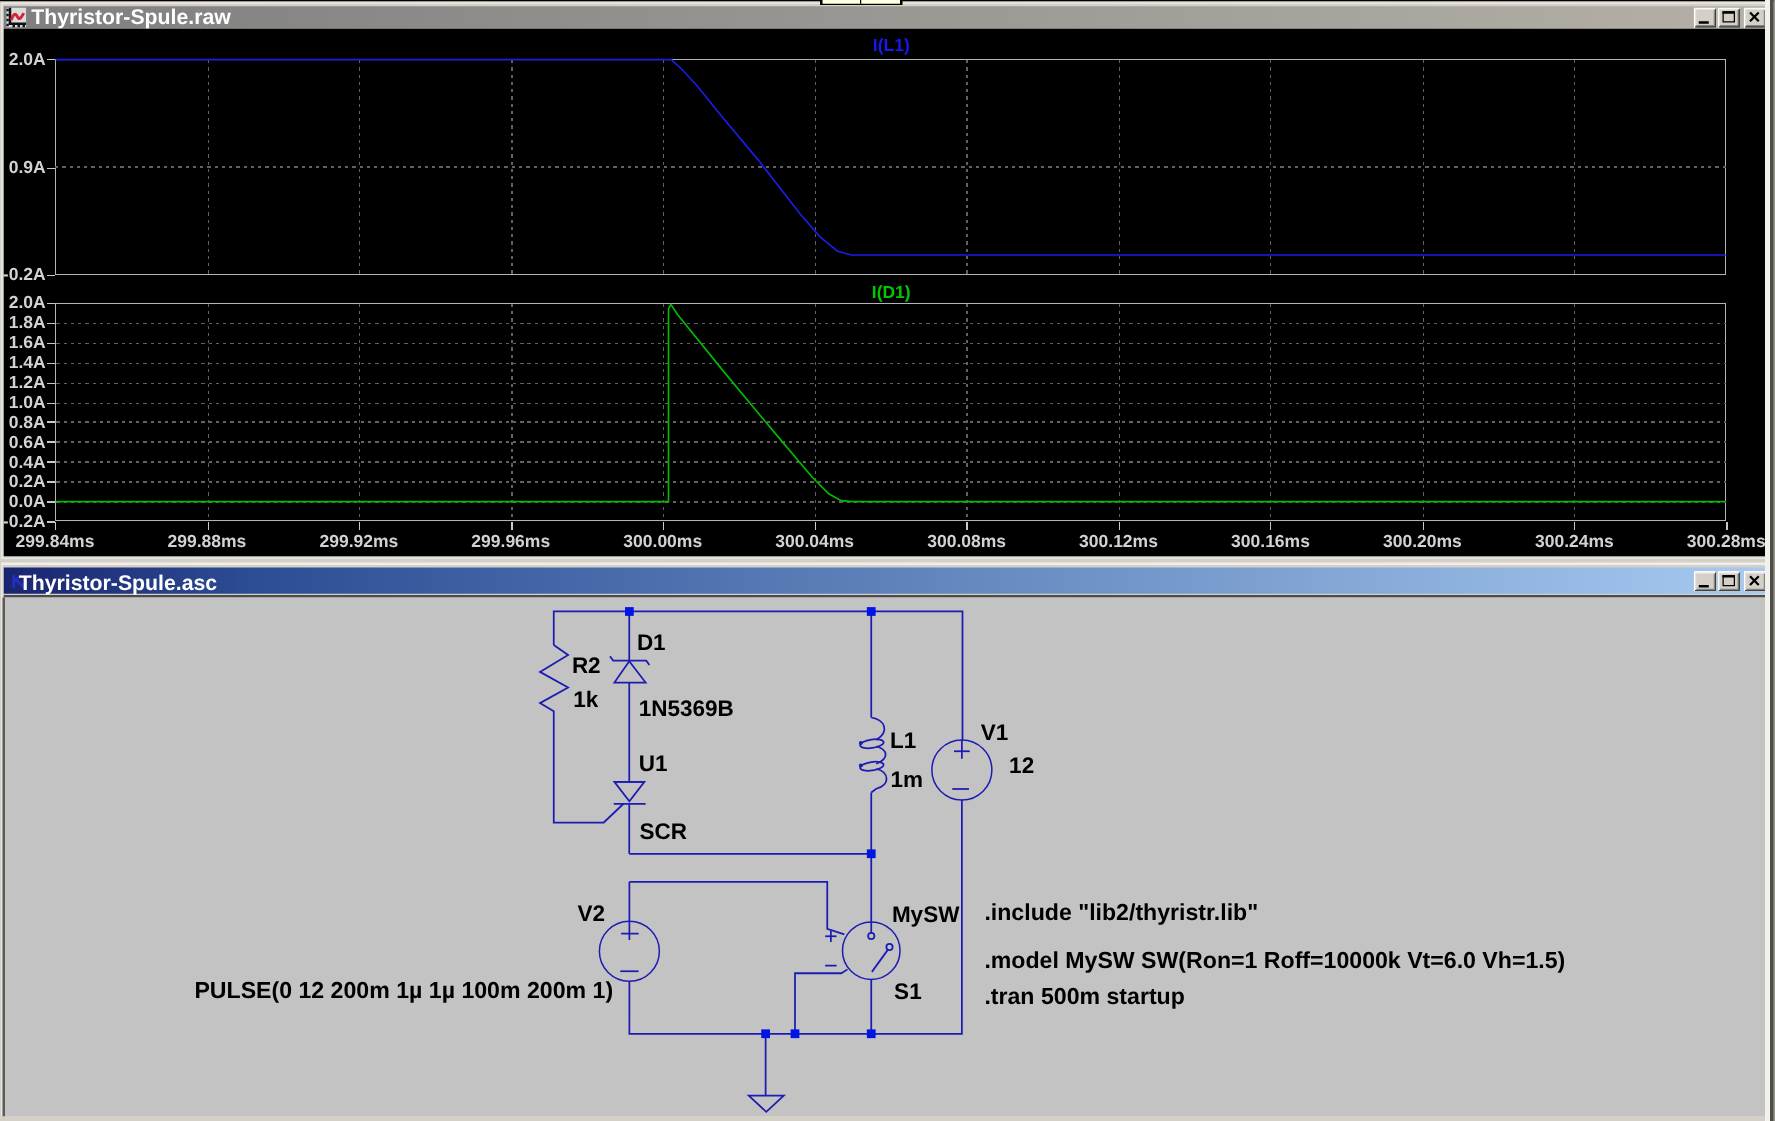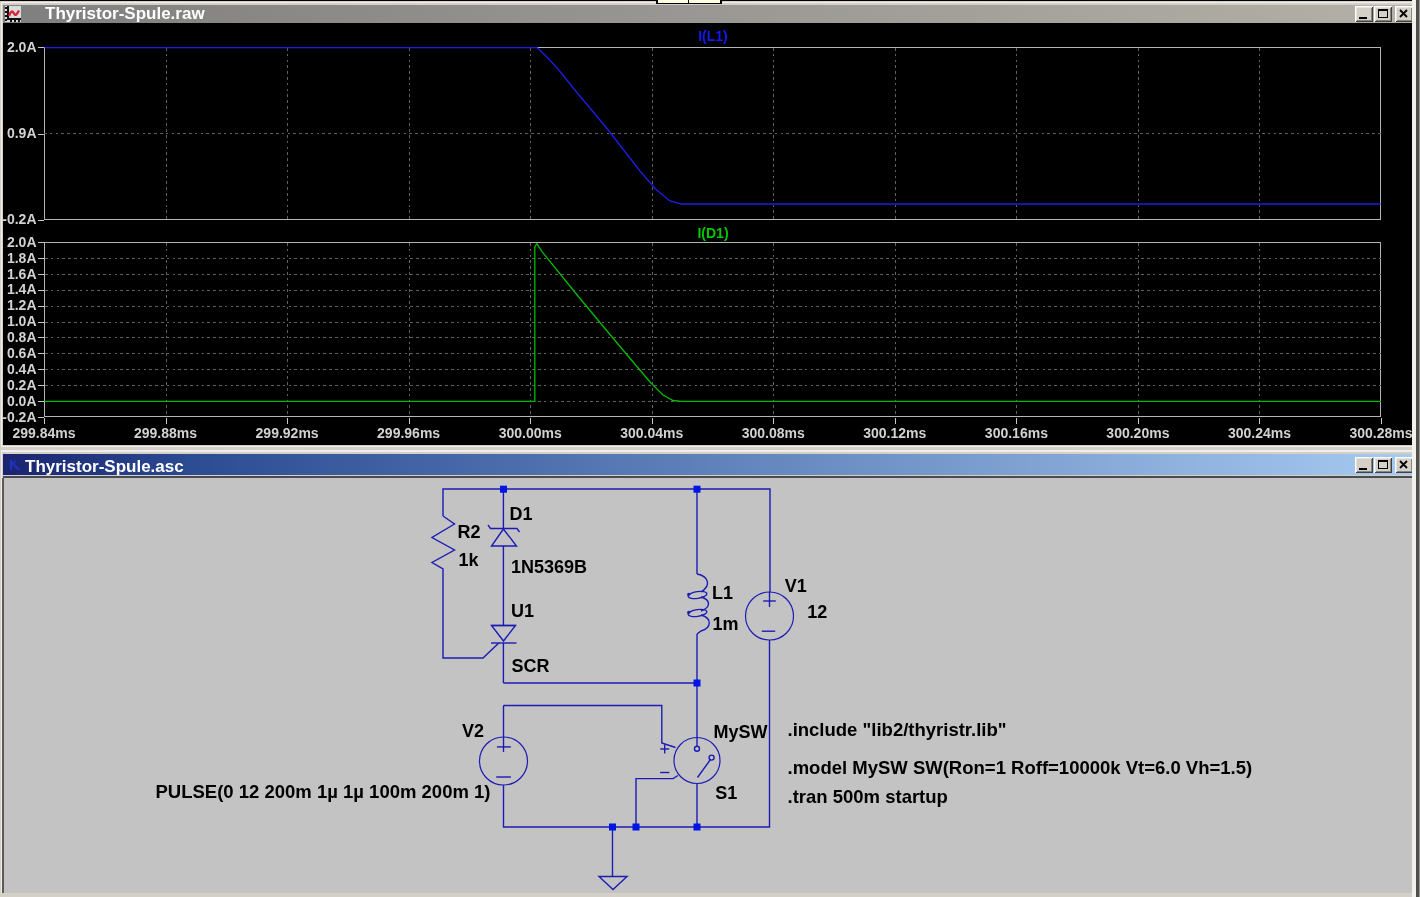--- a/index.html
+++ b/index.html
@@ -28,21 +28,21 @@
     <rect x="2" y="12" width="14" height="2" fill="#111"></rect>
     <rect x="0" y="1" width="2" height="2" fill="#111"></rect>
       <rect x="0" y="5" width="2" height="2" fill="#111"></rect>
     <rect x="0" y="9" width="2" height="2" fill="#111"></rect>
       <rect x="0" y="13" width="2" height="2" fill="#111"></rect>
     <rect x="5" y="14" width="2" height="2" fill="#111"></rect>
       <rect x="9" y="14" width="2" height="2" fill="#111"></rect>
     <rect x="13" y="14" width="2" height="2" fill="#111"></rect>
     <path d="M4 10 C6 4.5 7.5 4.5 9 7.5 C10.3 10 11.5 9 14 4.5" stroke="#d42438" stroke-width="2.4" fill="none"></path>
   </svg>
-  <div class="abs ttext" style="left:25px;top:5px;margin-left:20px;">Thyristor-Spule.raw</div>
+  <div class="abs ttext" style="left:25px;top:5px;">Thyristor-Spule.raw</div>
 
   <div class="btn" style="left:1355px;top:6px;"></div>
   <div class="btn" style="left:1374px;top:6px;"></div>
   <div class="btn" style="left:1395px;top:6px;"></div>
 
   <div class="abs" style="left:3px;top:23px;width:1410px;height:421.5px;background:#000;"></div>
 
   <div class="abs" style="left:656px;top:0;width:66px;height:4px;background:#000;"></div>
   <div class="abs" style="left:658px;top:0;width:62px;height:3px;background:#ffffe1;"></div>
   <div class="abs" style="left:688px;top:0;width:1px;height:3px;background:#000;"></div>
@@ -50,21 +50,21 @@
   <div class="abs" style="left:0;top:448px;width:1420px;height:449px;background:#d4d0c8;"></div>
   <div class="abs" style="left:1px;top:450px;width:1417px;height:446px;background:#efeeea;"></div>
   <div class="abs" style="left:2px;top:452px;width:1415px;height:443px;background:#d4d0c8;"></div>
 
   <div class="abs" style="left:3px;top:454px;width:1410px;height:21px;
        background:linear-gradient(90deg,#1a2470 0%,#2c4d94 14%,#a6caf0 100%);"></div>
 
   <svg class="abs" style="left:7px;top:457px;" width="16" height="16" viewBox="0 0 16 16">
     <path d="M4 3 L4 13 M4 8 L9 4 M6 7 L12 13" stroke="#2130c0" stroke-width="2" fill="none"></path>
   </svg>
-  <div class="abs ttext" style="left:25px;top:456px;line-height:21px;height:21px;">Thyristor-Spule.asc</div>
+  <div class="abs ttext" style="left:15px;top:456px;line-height:21px;height:21px;">Thyristor-Spule.asc</div>
 
   <div class="btn" style="left:1355px;top:457px;"></div>
   <div class="btn" style="left:1374px;top:457px;"></div>
   <div class="btn" style="left:1395px;top:457px;"></div>
 
   <div class="abs" style="left:3px;top:476px;width:1410px;height:2px;background:#494b4d;"></div>
 
   <div class="abs" style="left:3px;top:478px;width:1410px;height:415px;background:#c3c3c3;"></div>
 
   <div class="abs" style="left:0;top:893px;width:1420px;height:4px;background:#d4d0c8;"></div>

